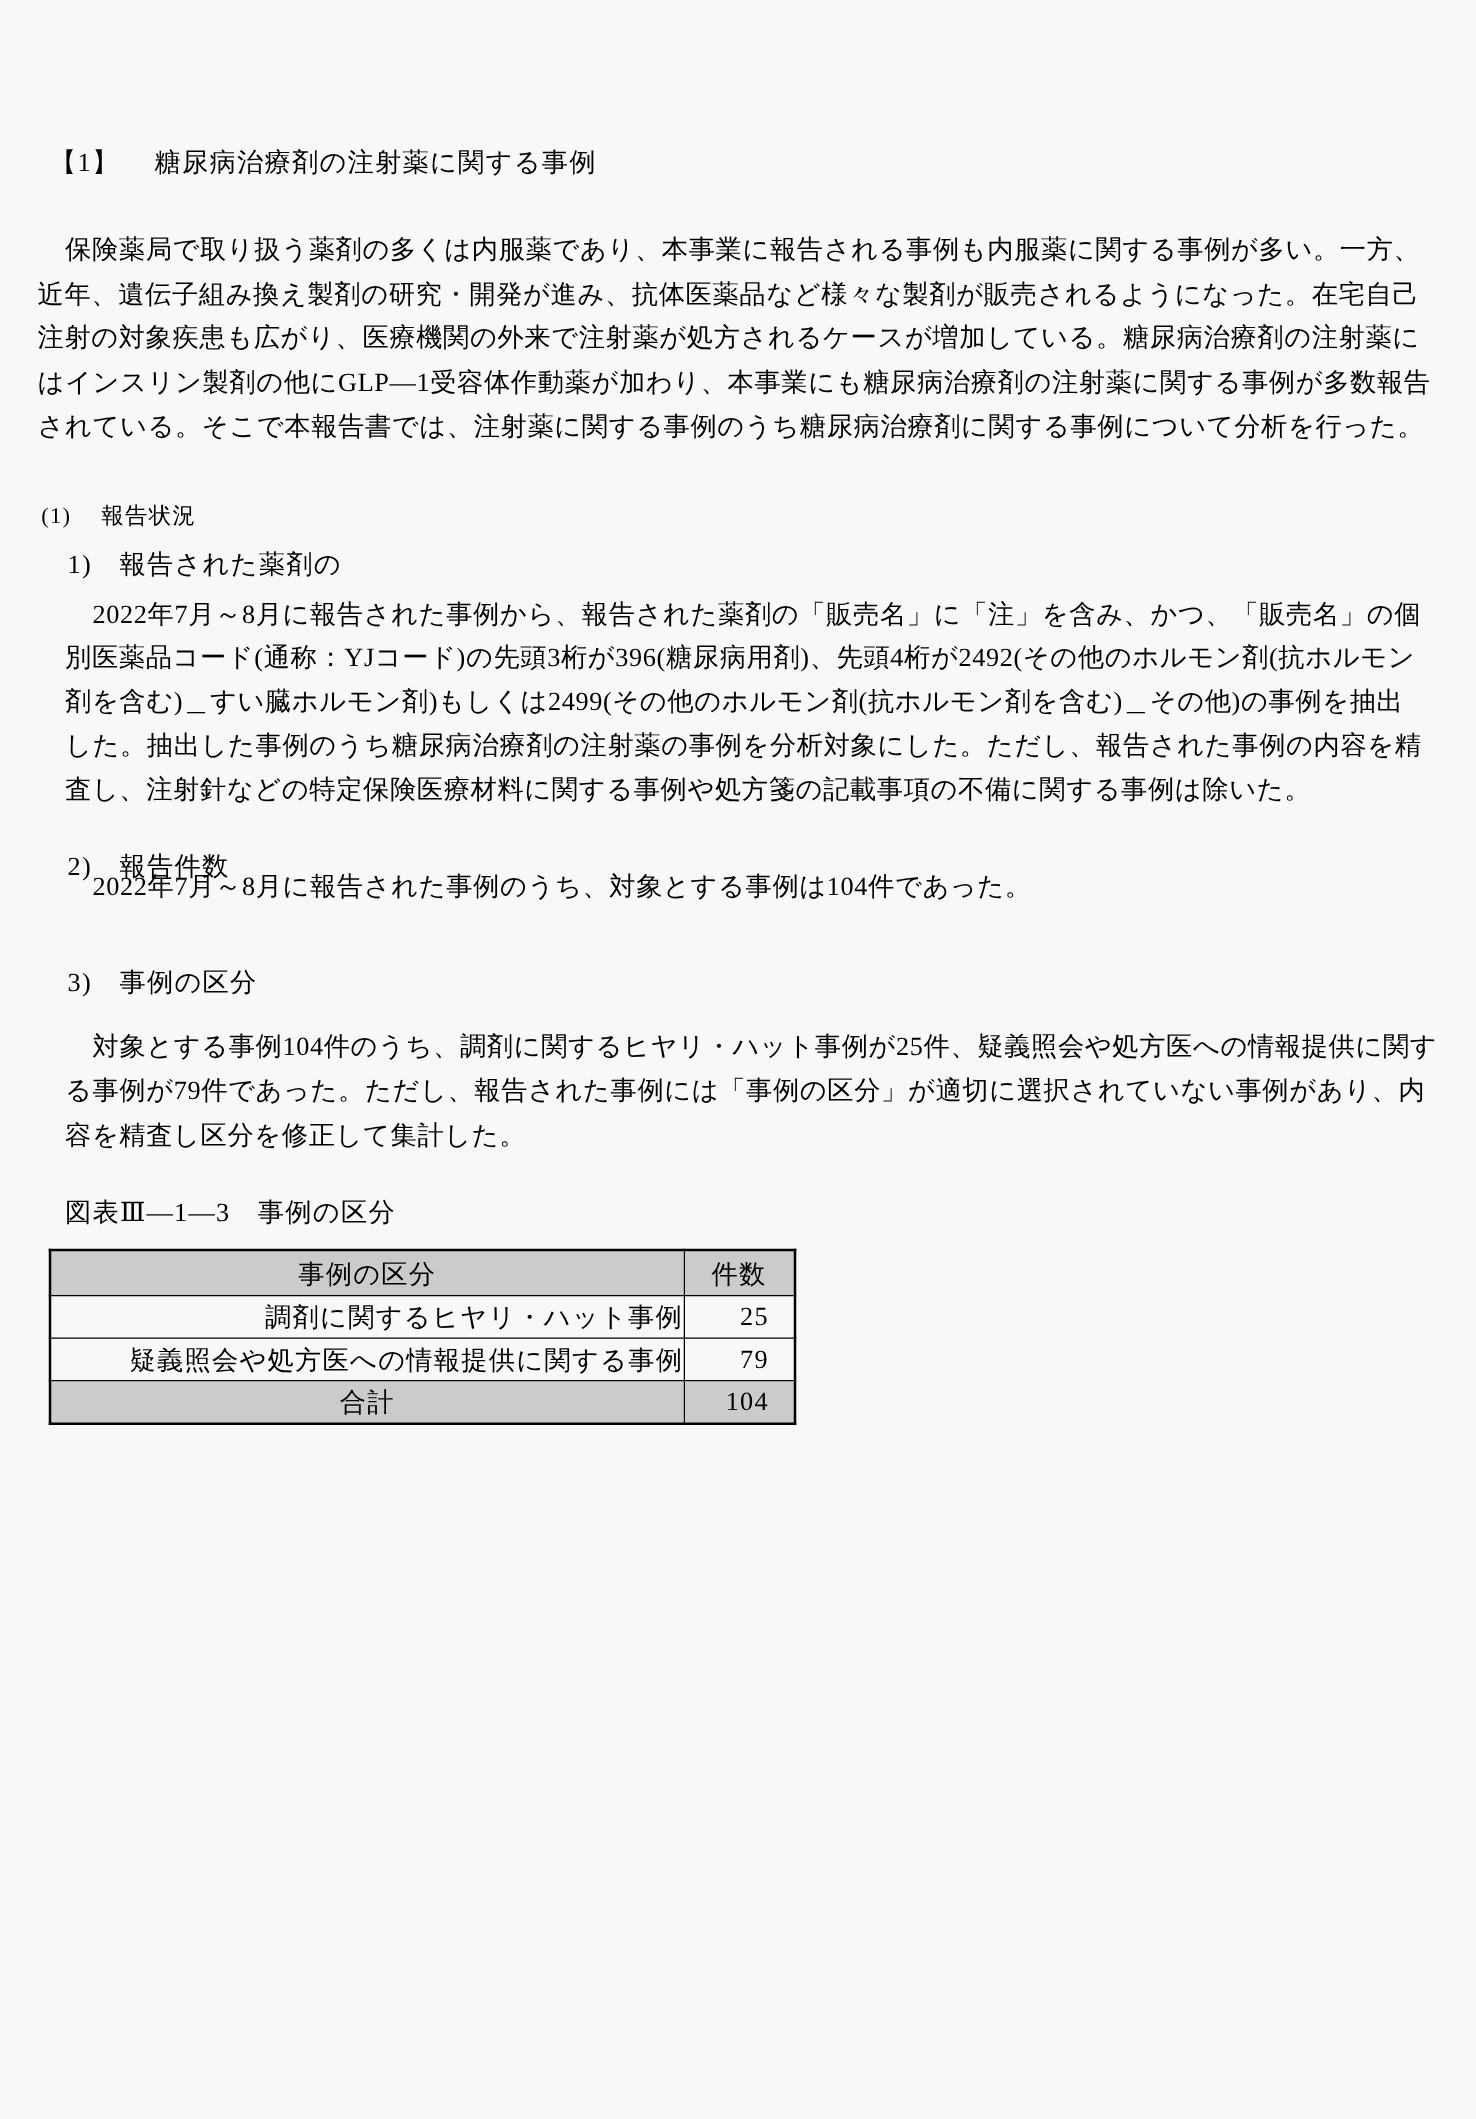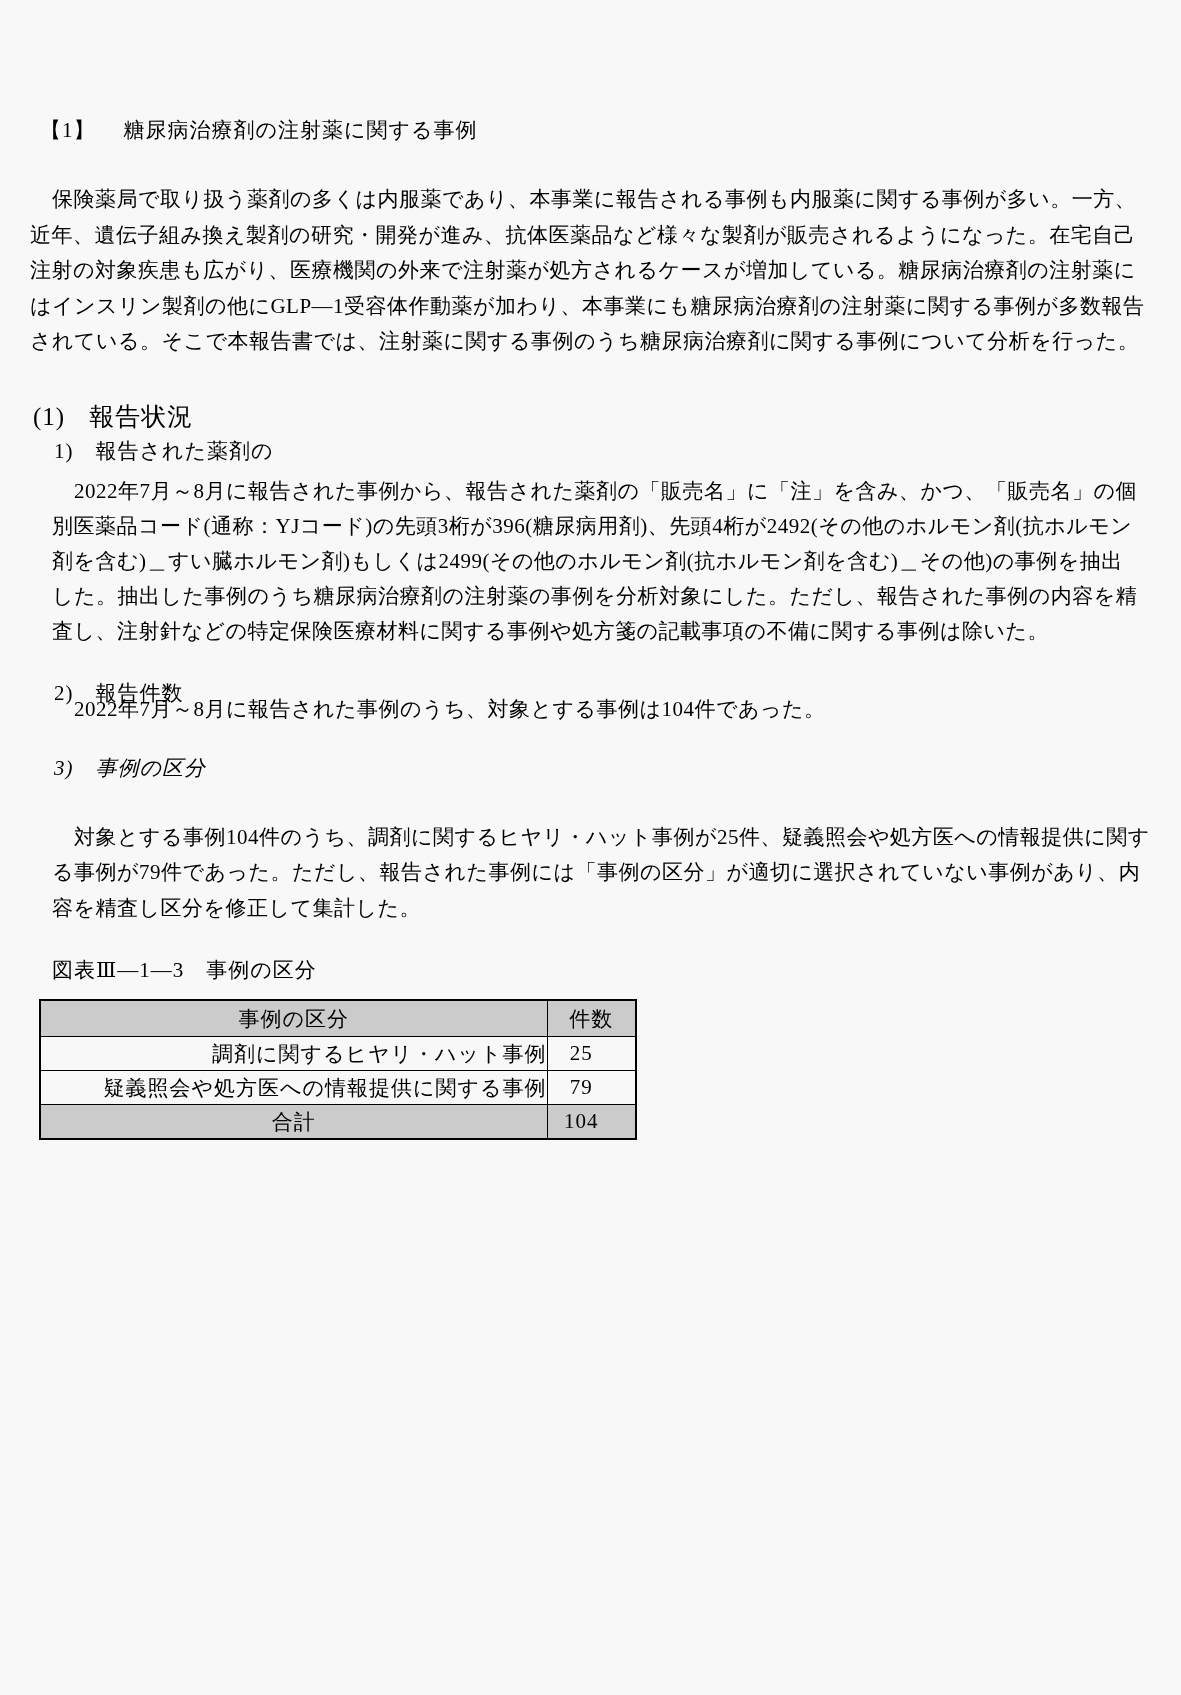--- a/index.html
+++ b/index.html
@@ -11,27 +11,27 @@
     position:relative;
     overflow:hidden;
   }
   .abs{position:absolute;}
   .doc-title{top:116px;left:40px;font-size:21px;letter-spacing:1px;white-space:nowrap;}
   .doc-title .num{margin-right:28px;}
   .para{font-size:21px;line-height:35.6px;letter-spacing:0.5px;}
   .para .line{white-space:nowrap;}
   .para .fl{padding-left:22px;}
   .intro{top:182px;left:30px;width:1122px;}
-  .h-lv1{top:400px;left:33px;font-size:25px;letter-spacing:1px;white-space:nowrap;}
+  .h-lv1{top:400px;left:33px;font-size:18px;letter-spacing:1px;white-space:nowrap;}
   .h-lv1 .num{margin-right:24px;}
   .h-lv2{font-size:21px;letter-spacing:1px;white-space:nowrap;left:54px;}
   .h-lv2 .num{margin-right:22px;}
   .h-sub1{top:437px;}
   .h-sub2{top:679px;}
-  .h-sub3{top:754px;font-style:italic;}
+  .h-sub3{top:772px;}
   .p-sub1{top:474px;left:52px;width:1098px;line-height:34.9px;}
   .p-sub2{top:692px;left:52px;width:1098px;}
   .p-sub3{top:820px;left:52px;width:1098px;line-height:35.4px;}
   .fig-caption{top:956px;left:52px;font-size:21px;letter-spacing:1px;white-space:nowrap;}
   .case-table{
     top:999px;left:39px;
     border-collapse:collapse;
     table-layout:fixed;
     width:596px;
     font-size:21px;
@@ -43,21 +43,21 @@
   .case-table th,.case-table td{
     border:1px solid #000;
     padding:0;
     vertical-align:middle;
     overflow:hidden;
     white-space:nowrap;
   }
   .case-table th{height:35px;font-weight:normal;text-align:center;background:#cbcbcb;}
   .case-table td{height:33px;}
   .case-table td.cat{text-align:right;padding-left:12px;}
-  .case-table td.cnt{text-align:center;padding-right:20px;}
+  .case-table td.cnt{text-align:right;padding-right:20px;}
   .case-table tr.total td{background:#cbcbcb;}
   .case-table td.total-label{text-align:center;}
 </style>
 </head>
 <body>
 
 <div class="abs doc-title">
   <span class="num">【1】</span><span>糖尿病治療剤の注射薬に関する事例</span>
 </div>
 

